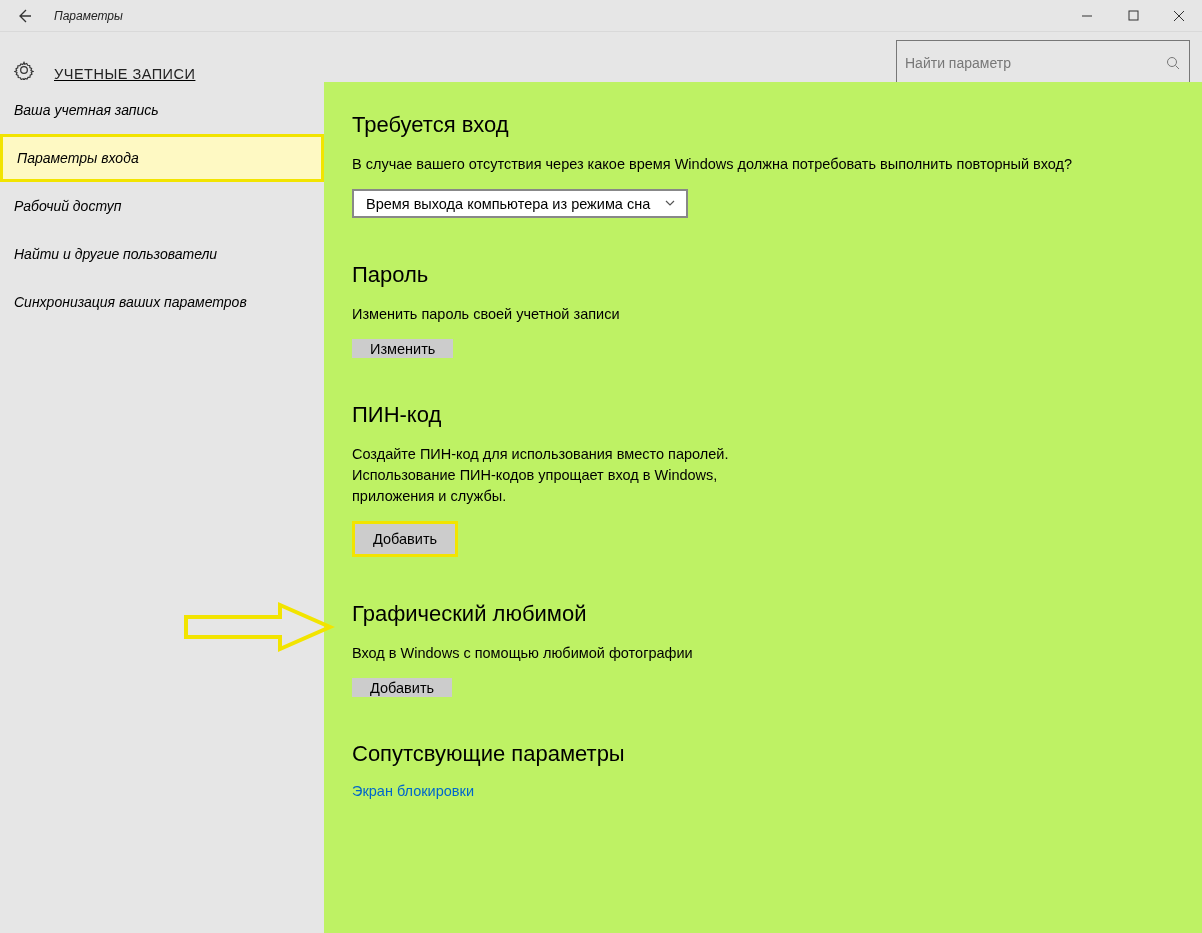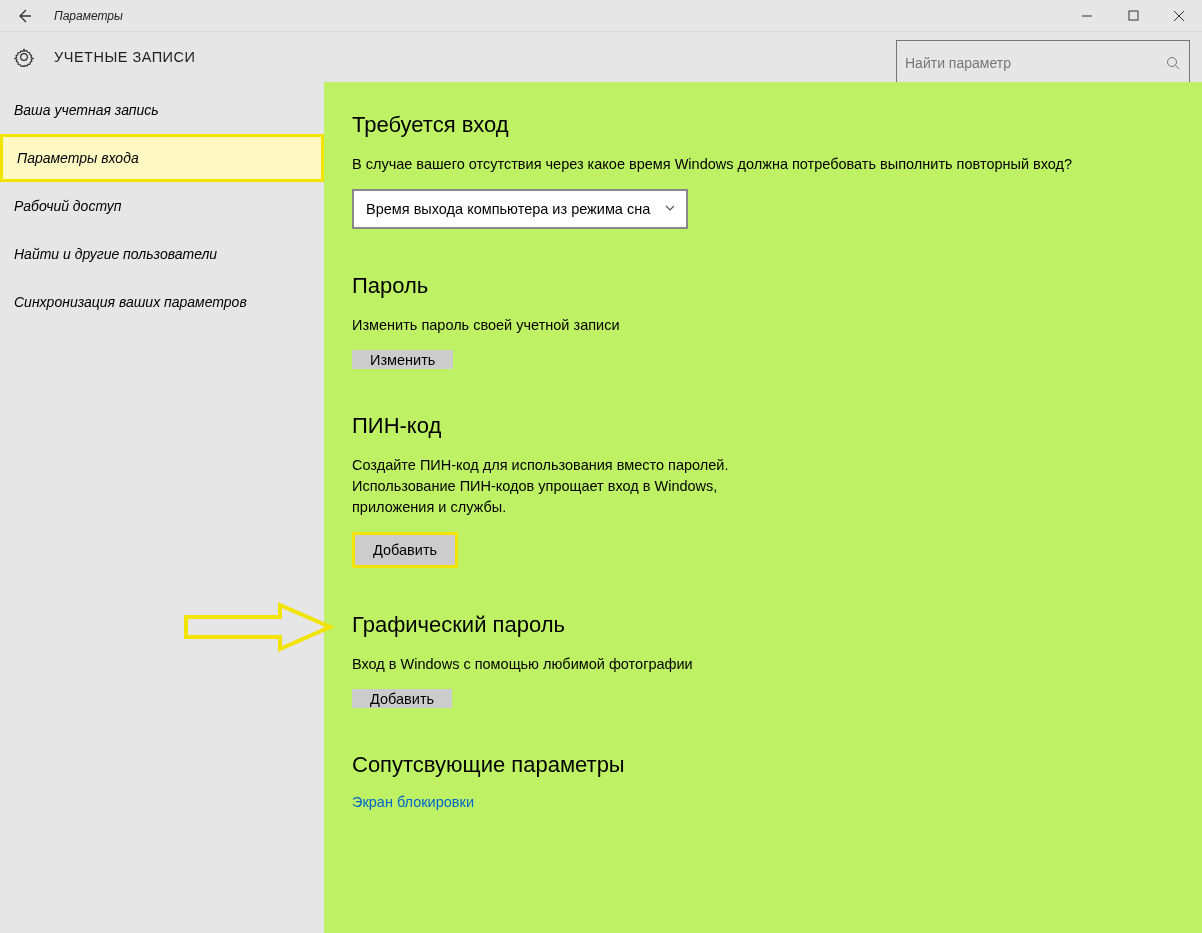--- a/index.html
+++ b/index.html
@@ -40,23 +40,24 @@
     height: 32px;
     display: flex;
     align-items: center;
     justify-content: center;
     cursor: pointer;
   }
   .header {
     height: 50px;
     background: #e6e6e6;
     display: flex;
-    align-items: center;
+    align-items: flex-end;
     padding: 0 12px;
     position: relative;
+    text-decoration: underline;
   }
   .gear {
     width: 24px;
     height: 24px;
     display: flex;
     align-items: center;
     justify-content: center;
     margin-right: 18px;
   }
   .section-title {
@@ -129,21 +130,21 @@
     color: #000;
     margin-bottom: 14px;
     line-height: 1.45;
     max-width: 740px;
   }
   .dropdown {
     display: inline-flex;
     align-items: center;
     border: 2px solid #888;
     background: #fff;
-    height: 40px;
+    height: 29px;
     padding: 0 10px 0 12px;
     font-size: 14.5px;
     cursor: pointer;
     text-align: right;
   }
   .dropdown .chev {
     margin-left: 14px;
   }
   .btn {
     display: inline-flex;
@@ -267,21 +268,21 @@
 
     <div class="block">
       <h2 class="section">ПИН-код</h2>
       <div class="desc" style="max-width:420px">Создайте ПИН-код для использования вместо паролей. Использование ПИН-кодов упрощает вход в Windows, приложения и службы.</div>
       <span class="highlight-add">
         <button class="btn">Добавить</button>
       </span>
     </div>
 
     <div class="block">
-      <h2 class="section">Графический пароль</h2>
+      <h2 class="section">Графический любимой</h2>
       <div class="desc">Вход в Windows с помощью любимой фотографии</div>
       <button class="btn">Добавить</button>
     </div>
 
     <div class="block">
       <h2 class="section">Сопутсвующие параметры</h2>
       <div class="link">Экран блокировки</div>
     </div>
 
   </div>

